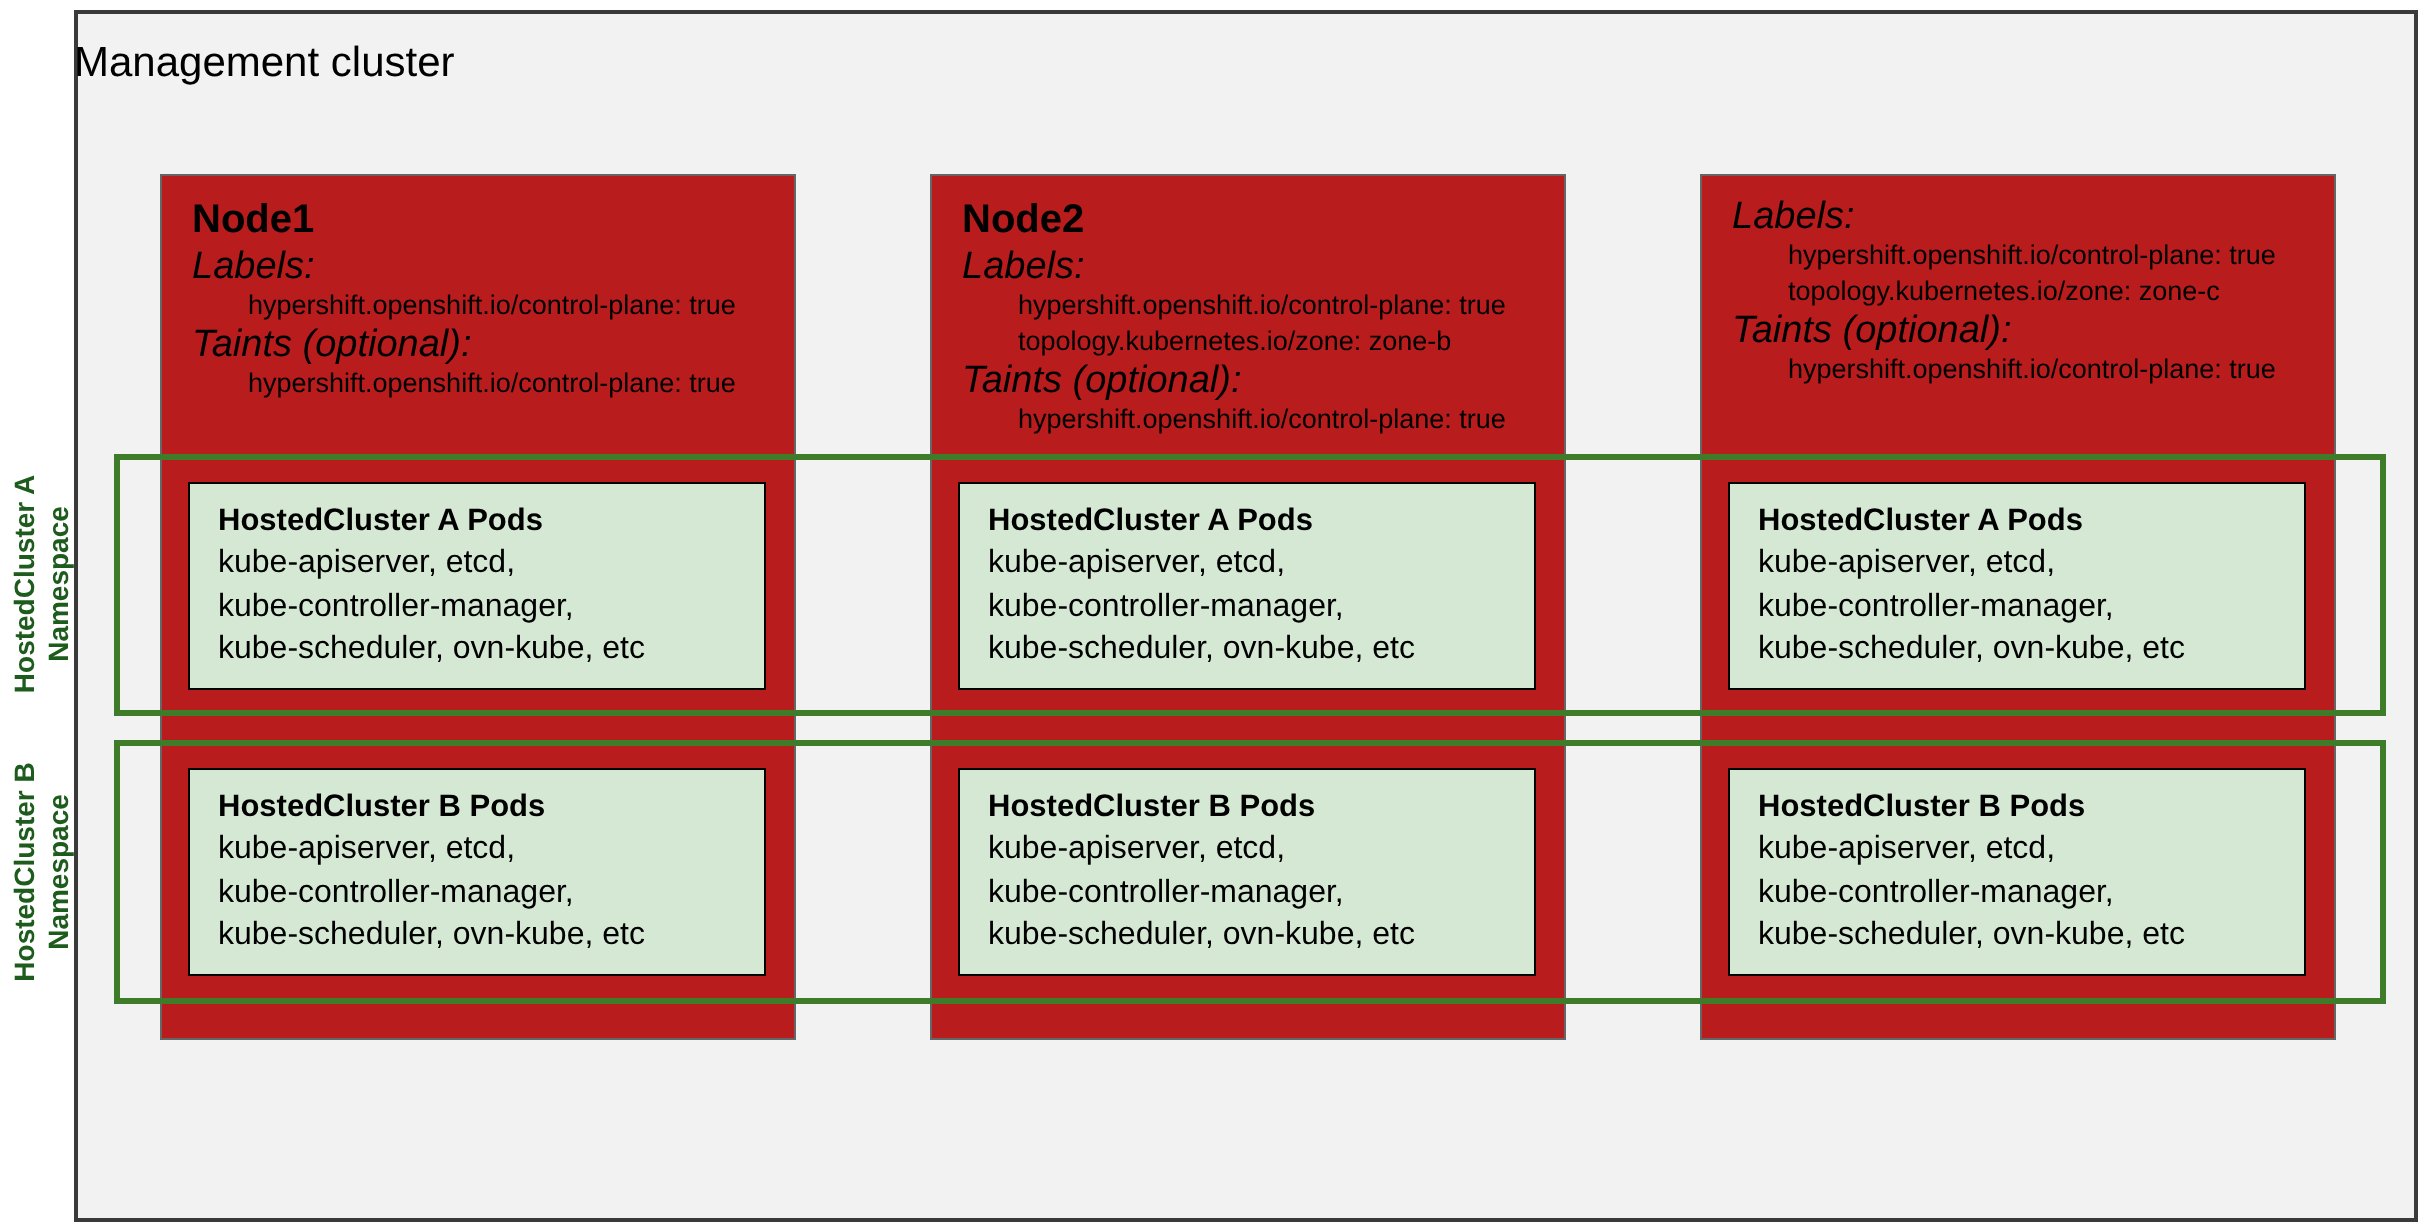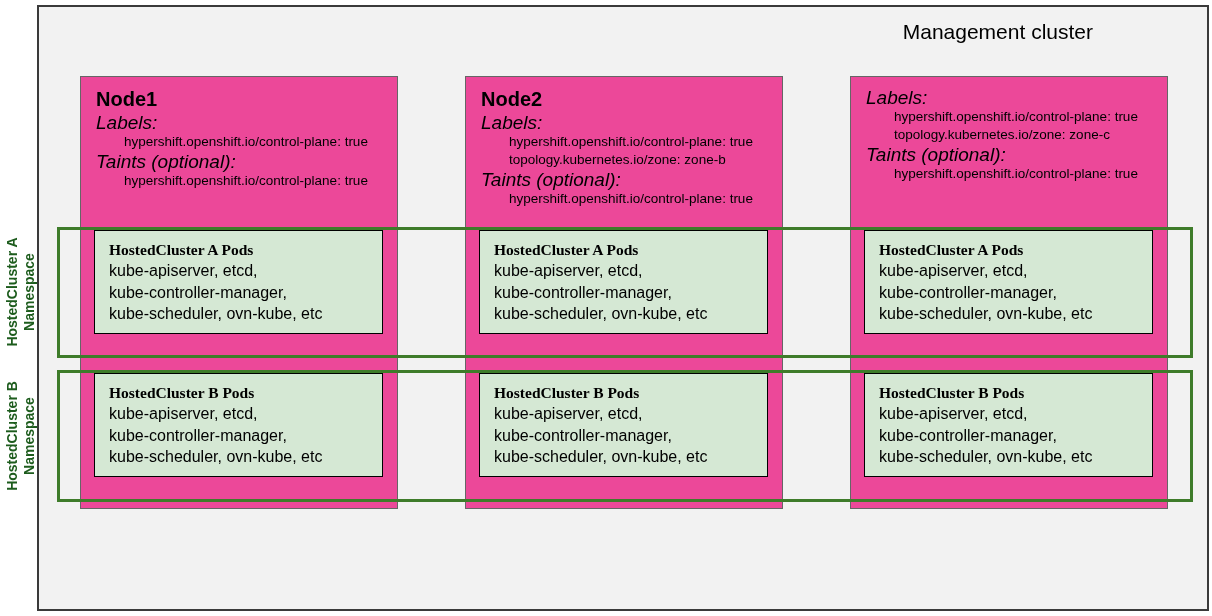--- a/index.html
+++ b/index.html
@@ -17,30 +17,30 @@
     left: 37px; top: 5px;
     width: 1172px; height: 606px;
     box-sizing: border-box;
     background: #f2f2f2;
     border: 2px solid #3a3a3a;
   }
   .diagram-title {
     position: absolute;
     left: 37px; top: 19px;
     width: 1056px;
-    text-align: right;
+    text-align: left;
     font-size: 21px;
     line-height: 25px;
   }
   .node {
     position: absolute;
-    top: 76px;
+    top: 87px;
     width: 318px; height: 433px;
     box-sizing: border-box;
-    background: #ec4899;
+    background: #b91c1c;
     border: 1px solid #666666;
     padding: 10px 15px 0 15px;
   }
   .node-1 { left: 80px; }
   .node-2 { left: 465px; }
   .node-3 { left: 850px; }
   .node-name {
     font-size: 20px;
     font-weight: bold;
     line-height: 25px;
@@ -63,21 +63,20 @@
     background: #d5e8d4;
     border: 1.5px solid #000000;
     padding: 8px 14px 0 14px;
   }
   .pods-a { top: 153px; }
   .pods-b { top: 296px; }
   .pods-title {
     font-size: 15.5px;
     font-weight: bold;
     line-height: 21px;
-    font-family: Liberation Serif, serif;
   }
   .pods-line {
     font-size: 16px;
     line-height: 21.5px;
   }
   .band {
     position: absolute;
     left: 57px;
     width: 1136px;
     box-sizing: border-box;

